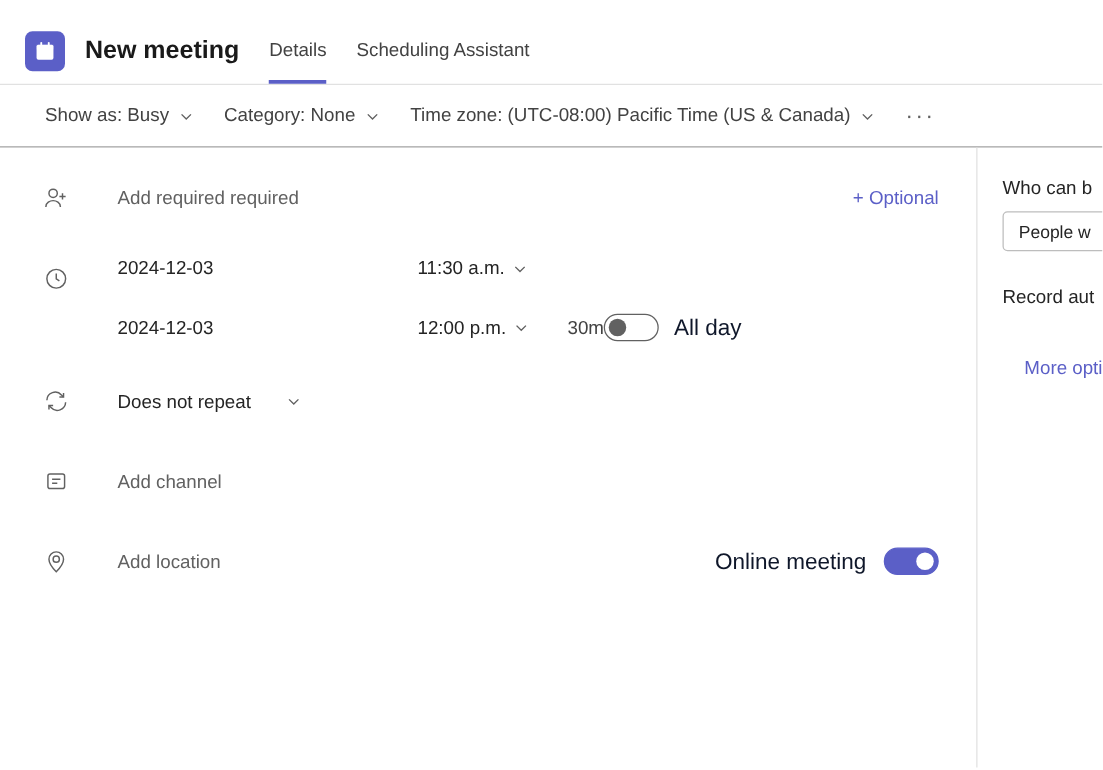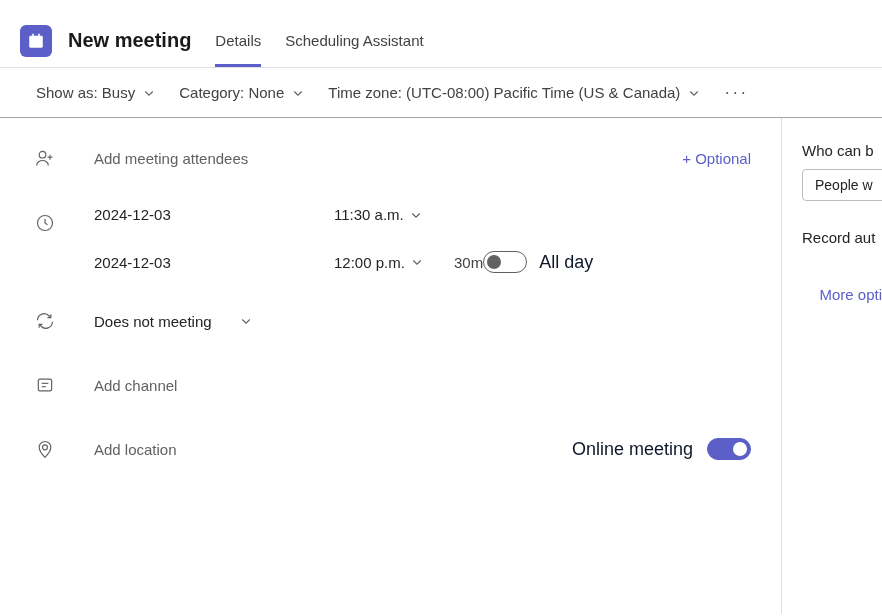--- a/index.html
+++ b/index.html
@@ -177,21 +177,21 @@
     <div class="row attendees-row">
       <div style="display:flex;align-items:center;">
         <div class="row-icon">
           <svg viewBox="0 0 24 24">
               <circle cx="9" cy="8" r="4"></circle>
               <path d="M2 21c0-4 4-6 7-6s7 2 7 6"></path>
               <line x1="18" y1="8" x2="18" y2="14"></line>
               <line x1="15" y1="11" x2="21" y2="11"></line>
             </svg>
         </div>
-        <div class="placeholder">Add meeting attendees</div>
+        <div class="placeholder">Add required required</div>
       </div>
       <div class="link-btn">+ Optional</div>
     </div>
 
     <div class="row time-row" style="align-items:flex-start;">
       <div class="row-icon">
         <svg viewBox="0 0 24 24">
             <circle cx="12" cy="12" r="9"></circle>
             <polyline points="12,7 12,12 15,14"></polyline>
           </svg>
@@ -224,21 +224,21 @@
     <div class="row repeat-row">
       <div class="row-icon">
         <svg viewBox="0 0 24 24">
             <path d="M3 11a8 8 0 0 1 14-5l2 2"></path>
             <polyline points="19 4 19 8 15 8"></polyline>
             <path d="M21 13a8 8 0 0 1-14 5l-2-2"></path>
             <polyline points="5 20 5 16 9 16"></polyline>
           </svg>
       </div>
       <div class="value-text">
-        <span>Does not meeting</span>
+        <span>Does not repeat</span>
         <svg class="chev chev-svg" viewBox="0 0 16 16">
             <polyline points="3,6 8,11 13,6"></polyline>
           </svg>
       </div>
     </div>
 
     <div class="row">
       <div class="row-icon">
         <svg viewBox="0 0 24 24">
             <rect x="4" y="5" width="16" height="14" rx="2"></rect>

